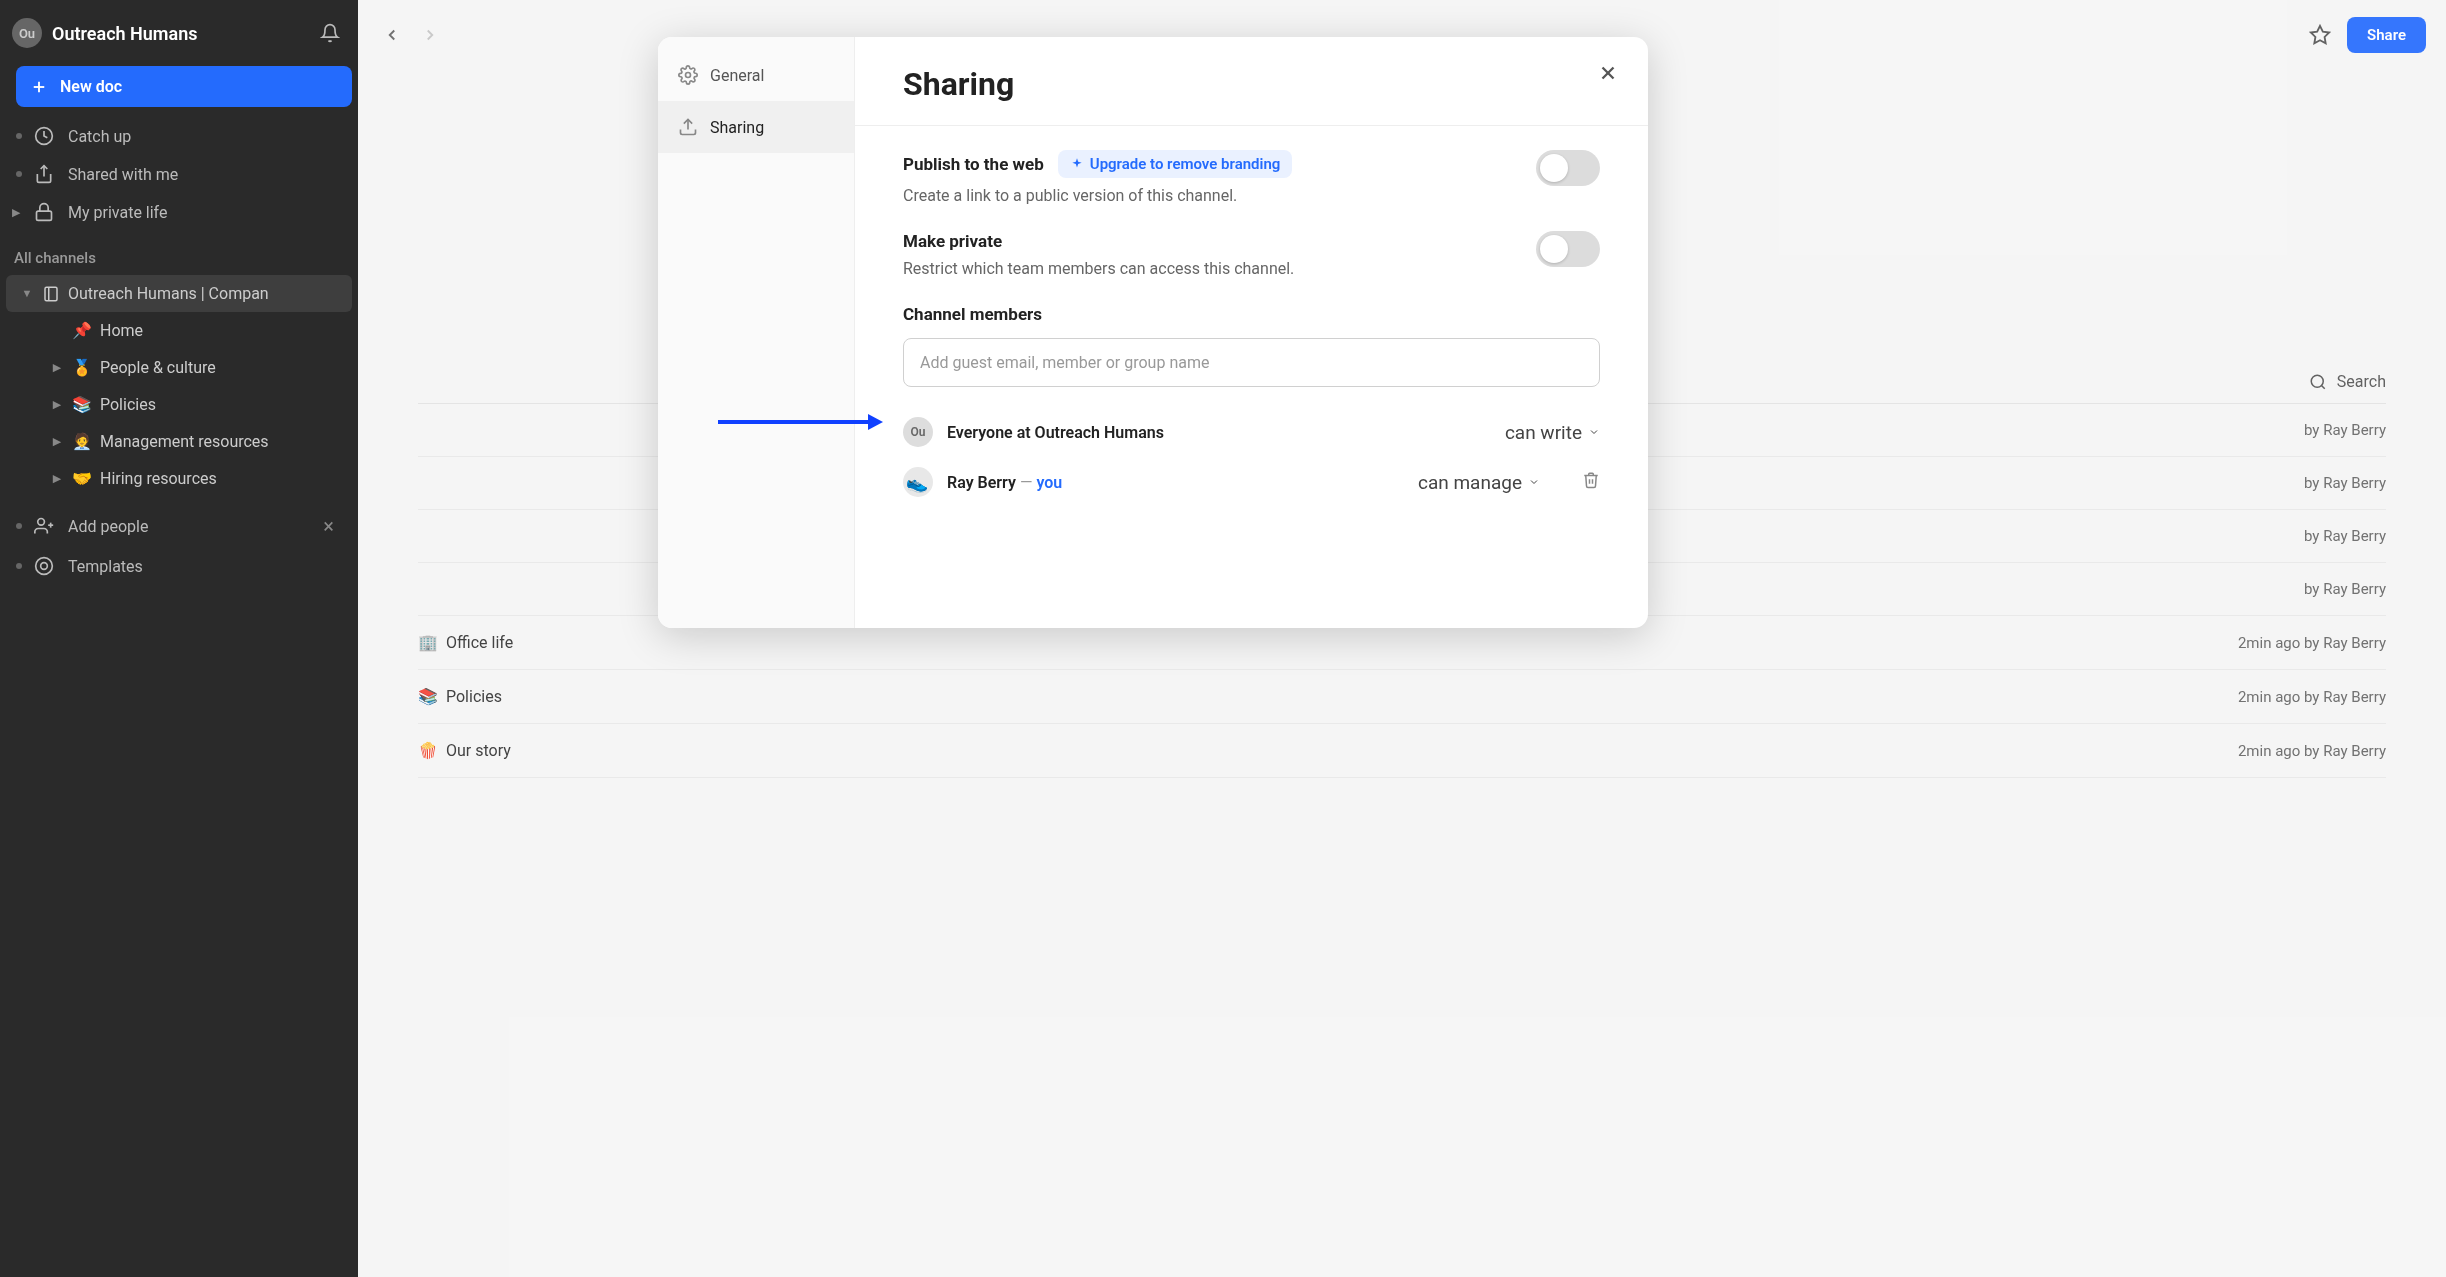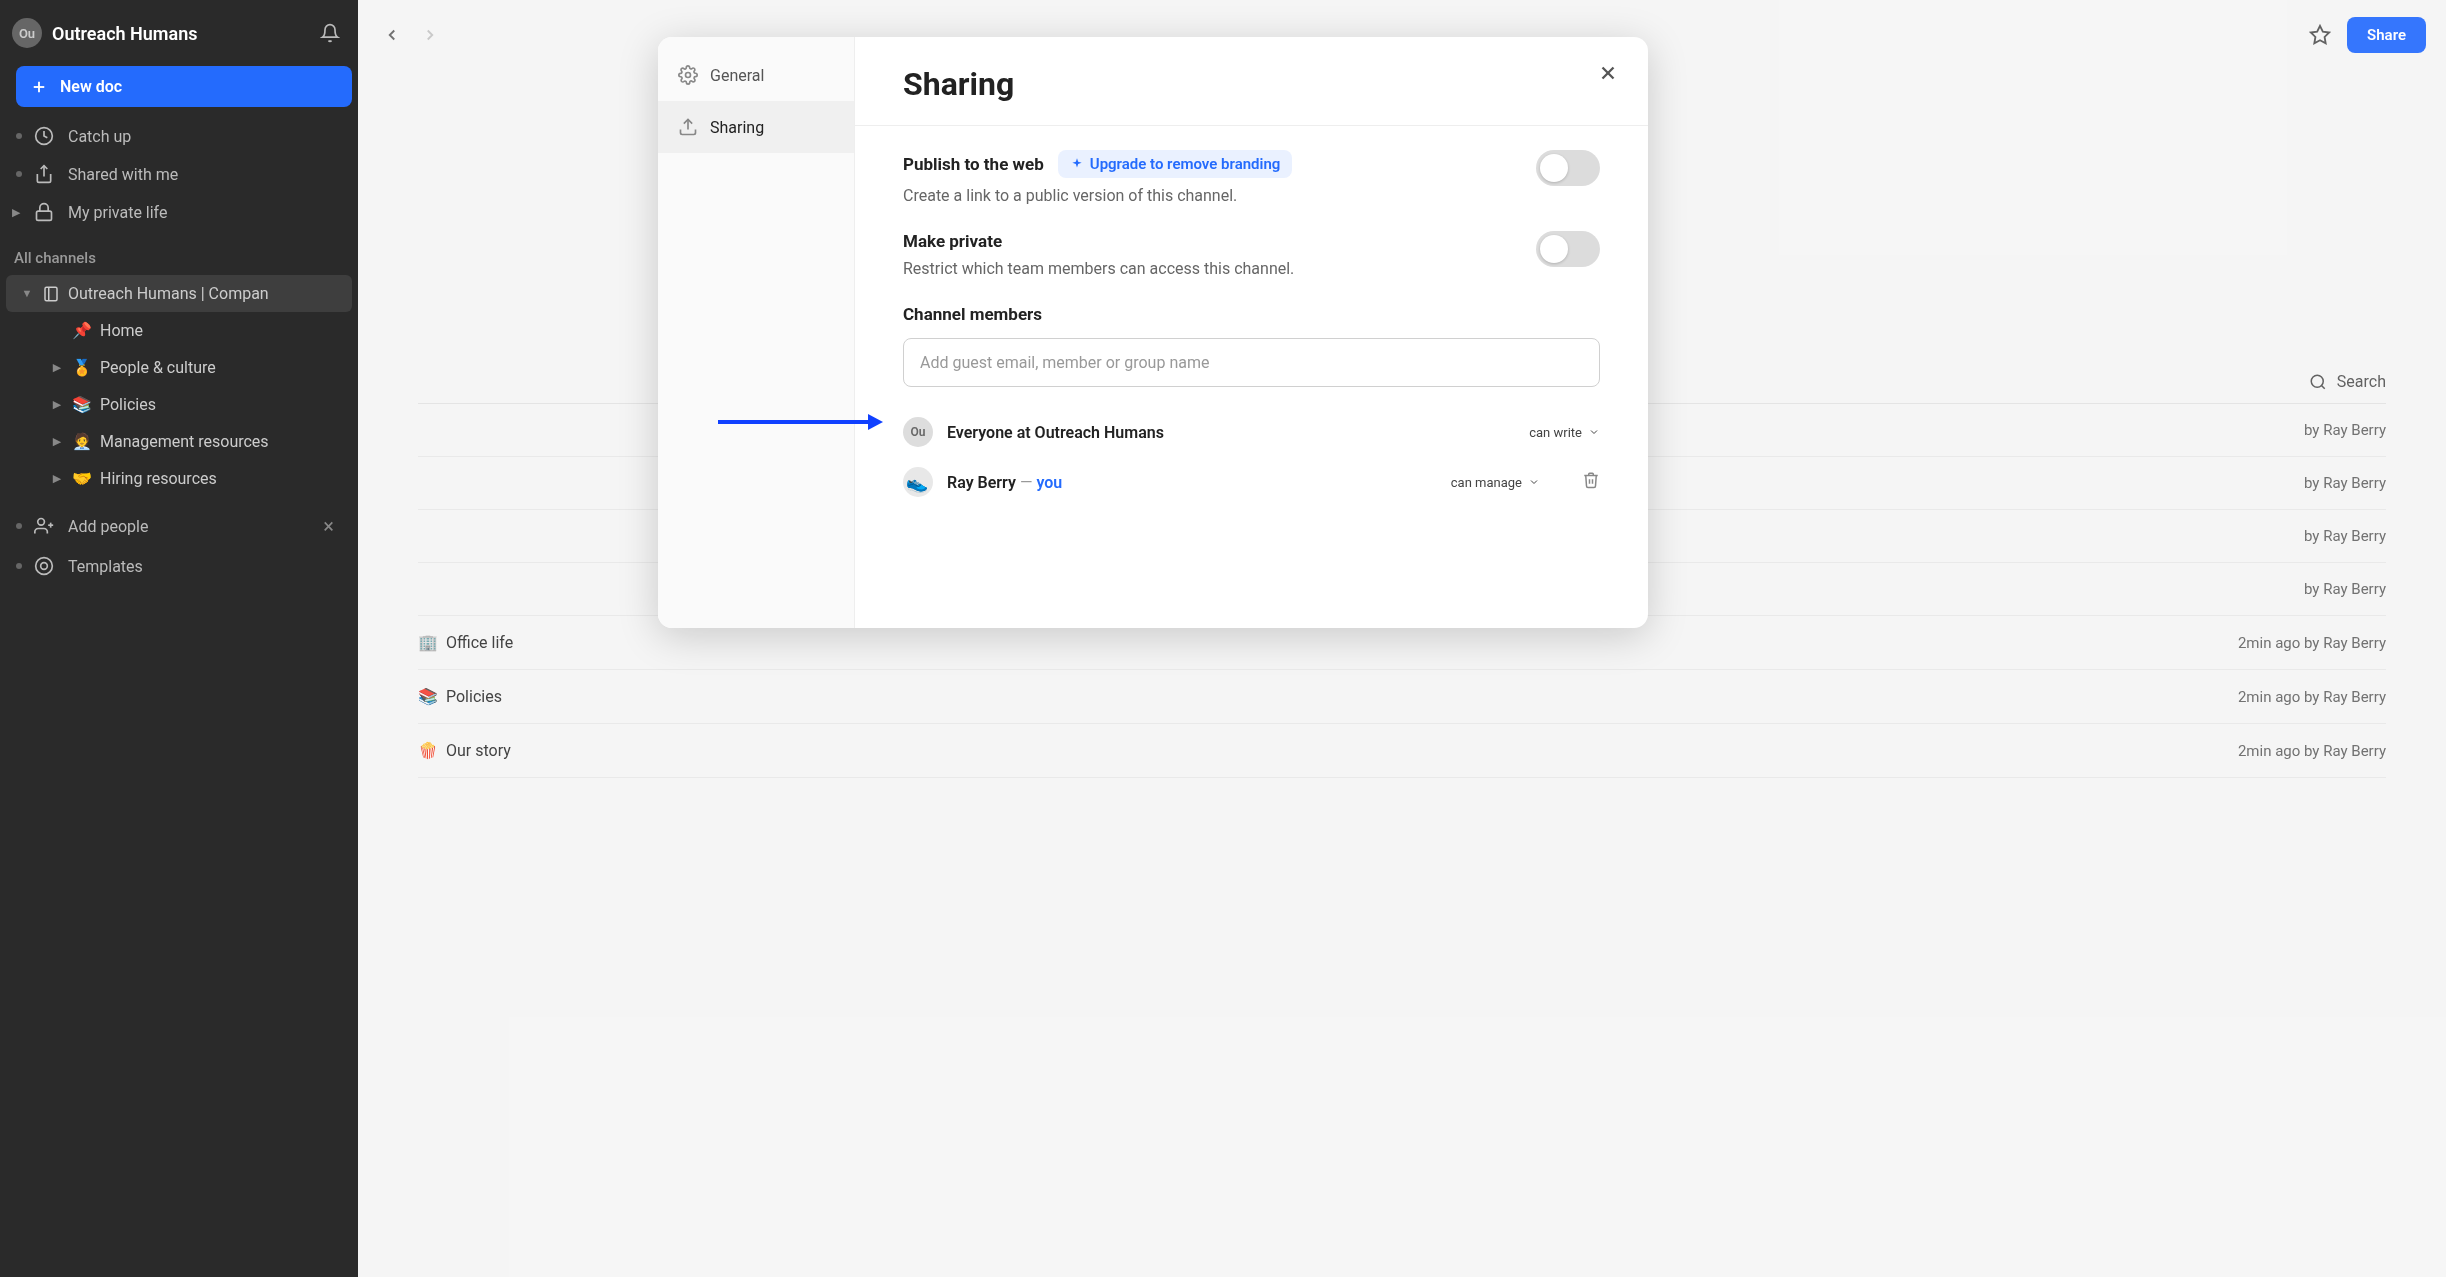--- a/index.html
+++ b/index.html
@@ -80,21 +80,21 @@
 .section-heading { font-size: 17px; font-weight: 700; color: #222; margin-bottom: 14px; }
 .member-input { border: 1px solid #d0d0d0; border-radius: 8px; padding: 14px 16px; color: #999; font-size: 16px; margin-bottom: 20px; }
 
 .member-row { display: flex; align-items: center; padding: 10px 0; gap: 14px; }
 .member-avatar { width: 30px; height: 30px; border-radius: 50%; display: flex; align-items: center; justify-content: center; font-size: 12px; font-weight: 600; }
 .member-avatar.org { background: #ddd; color: #666; }
 .member-avatar.user { background: #e8e8e8; font-size: 18px; }
 .member-name { font-size: 16px; font-weight: 600; color: #222; flex: 1; }
 .member-name .you { color: #246bfd; font-weight: 600; }
 .member-name .dash { color: #999; font-weight: 400; }
-.perm-select { font-size: 13px; color: #444; display: flex; align-items: center; gap: 6px; }
+.perm-select { font-size: 19px; color: #444; display: flex; align-items: center; gap: 6px; }
 .perm-select svg { width: 12px; height: 12px; }
 .trash-btn { margin-left: 28px; color: #888; }
 .trash-btn svg { width: 18px; height: 18px; }
 
 
 .annotation-arrow { position: absolute; left: 360px; top: 412px; z-index: 50; pointer-events: none; }
 .annotation-arrow svg { width: 165px; height: 20px; }
 </style>
 </head>
 <body>

